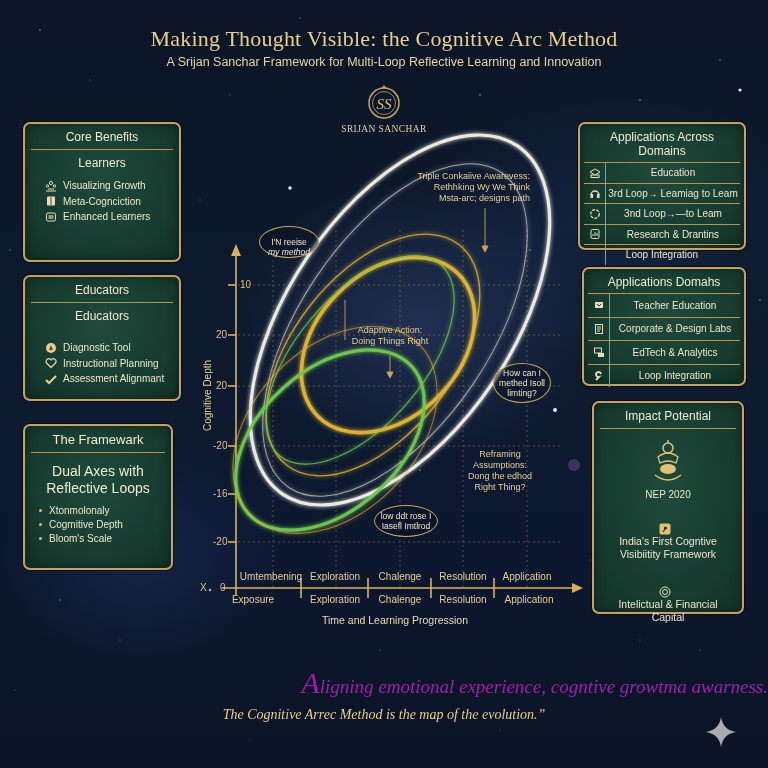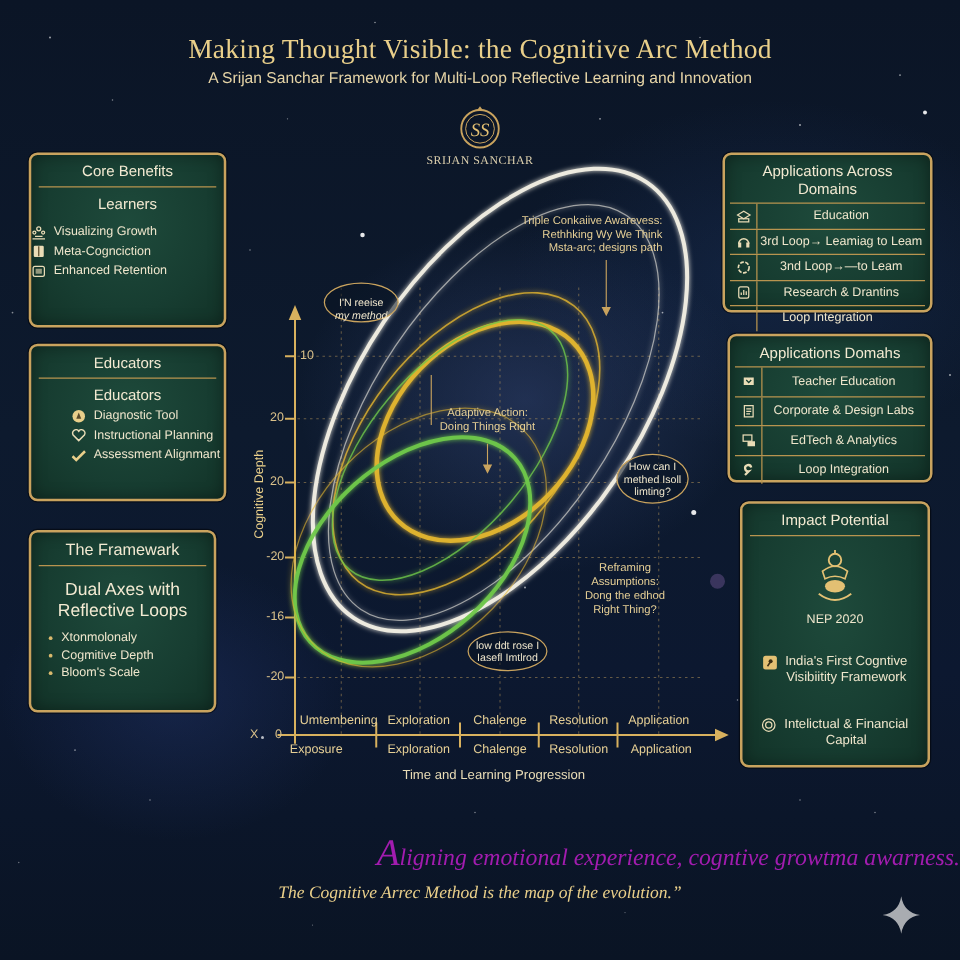--- a/index.html
+++ b/index.html
@@ -39,21 +39,21 @@
     font-family: "Liberation Sans", "DejaVu Sans", sans-serif;
     color: #efe6cc;
   }
   .panel .p-head {
     text-align: center; font-size: 12px; color: #f3ead2;
     padding: 6px 0 5px 0;
     border-bottom: 1px solid #b8944f;
     margin: 0 6px;
   }
   .panel .p-sub { text-align: center; font-size: 12px; margin-top: 6px; color: #f3ead2; }
-  .list { margin-top: 8px; }
+  .list { margin-top: 8px; padding-left: 20px; }
   .list .li { display: flex; align-items: center; font-size: 10px; height: 15.5px; color: #efe6cc; }
   .list .ico { width: 12px; height: 12px; margin-right: 6px; display: inline-flex; align-items: center; justify-content: center; }
 
   .fw-big { text-align: center; font-size: 14px; line-height: 17px; margin-top: 10px; color: #f3ead2; }
   .bullets { margin-top: 6px; padding-left: 14px; }
   .bullets .li { font-size: 10px; height: 14px; display: flex; align-items: center; }
   .bullets .dot { width: 3px; height: 3px; border-radius: 50%; background: #d9b96d; margin-right: 7px; }
 
   .table-rows .row {
     display: flex; align-items: center; height: 20.5px;
@@ -61,21 +61,21 @@
   }
   .table-rows .row .cell-ico {
     width: 22px; height: 100%; border-right: 1px solid #b8944f;
     display: flex; align-items: center; justify-content: center;
   }
   .table-rows .row .cell-txt { flex: 1; text-align: center; font-size: 10px; color: #efe6cc; }
   .table-rows.t2 .row { height: 23.5px; }
 
   .impact-body { text-align: center; }
   .impact-body .nep { font-size: 10px; margin-top: 2px; }
-  .impact-item { display: flex; align-items: flex-start; justify-content: center; font-size: 10.5px; line-height: 13px; margin-top: 16px; }
+  .impact-item { display: flex; align-items: center; justify-content: center; font-size: 10.5px; line-height: 13px; margin-top: 16px; flex-direction: column; }
   .impact-item .ico { width: 12px; height: 12px; margin-right: 6px; margin-top: 1px; flex: none; }
   .ylab {
     position: absolute; left: 172px; top: 390px; transform: rotate(-90deg);
     transform-origin: center; font-size: 10px; color: #e9cf8a; white-space: nowrap;
     font-family: "Liberation Sans", "DejaVu Sans", sans-serif;
   }
   .tick { position: absolute; font-size: 10px; color: #d9c08a; font-family: "Liberation Sans", "DejaVu Sans", sans-serif; }
   .xcat { position: absolute; font-size: 10px; color: #e6cf95; text-align: center; width: 90px; font-family: "Liberation Sans", "DejaVu Sans", sans-serif; }
   .xtitle { position: absolute; left: 300px; top: 614px; width: 190px; text-align: center; font-size: 10.5px; color: #e9dcb6; font-family: "Liberation Sans", "DejaVu Sans", sans-serif; }
   .annot { position: absolute; font-size: 9px; color: #e6cf95; text-align: center; line-height: 11px; font-family: "Liberation Sans", "DejaVu Sans", sans-serif; }
@@ -169,29 +169,29 @@
       </span>
       <span>Meta-Cognciction</span>
     </div>
     <div class="li">
       <span class="ico">
         <svg width="12" height="12" viewBox="0 0 12 12">
             <rect x="1.5" y="2" width="9" height="8" rx="1.5" fill="none" stroke="#e9dcb6"></rect>
             <rect x="3.5" y="4" width="5" height="4" fill="#e9dcb6" opacity="0.6"></rect>
           </svg>
       </span>
-      <span>Enhanced Retention</span>
+      <span>Enhanced Learners</span>
     </div>
   </div>
 </div>
 
 <div class="panel" style="left:23px; top:275px; width:158px; height:126px;">
   <div class="p-head">Educators</div>
   <div class="p-sub">Educators</div>
-  <div class="list" style="padding-left:32px; margin-top:2px;">
+  <div class="list" style="padding-left:20px; margin-top:17px;">
     <div class="li">
       <span class="ico">
         <svg width="12" height="12" viewBox="0 0 12 12">
             <circle cx="6" cy="6" r="5" fill="#e9cf8a"></circle>
             <path d="M4 8 L6 3 L8 8 Z" fill="#5a4a2a"></path>
           </svg>
       </span>
       <span>Diagnostic Tool</span>
     </div>
     <div class="li">

